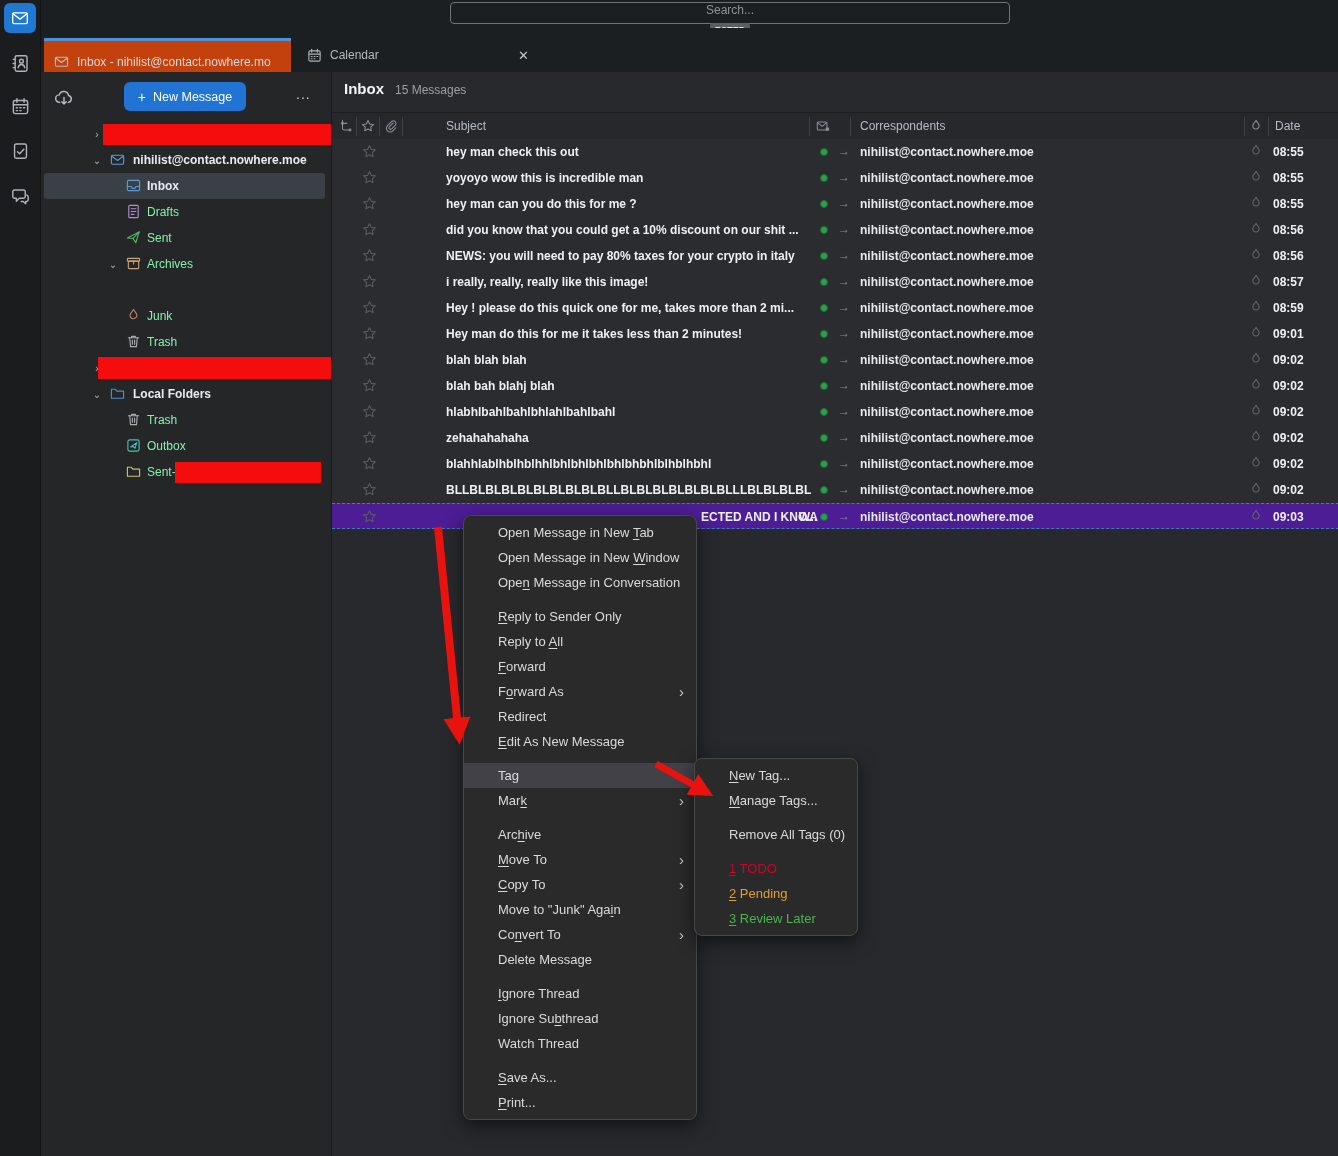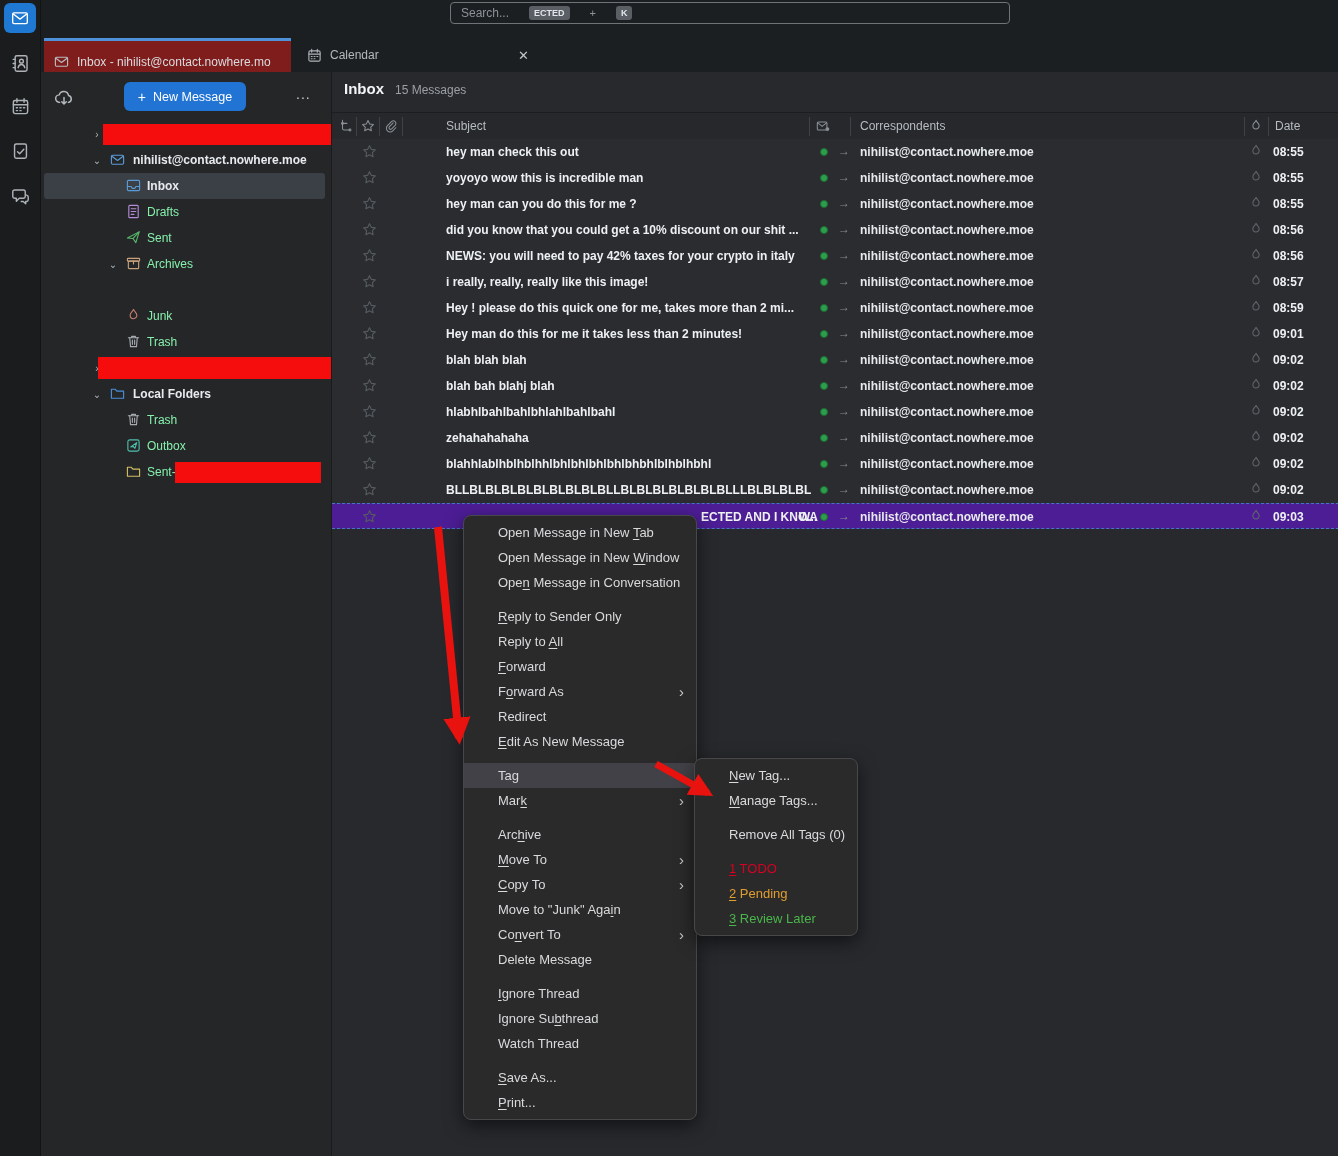--- a/index.html
+++ b/index.html
@@ -7,26 +7,26 @@
     width:1338px;height:1156px;position:relative;overflow:hidden;
     background:#26292d;font-family:"Liberation Sans",sans-serif;
     -webkit-font-smoothing:antialiased;
   }
   .abs{position:absolute;}
   
   #spaces-bar{left:0;top:0;width:40px;height:1156px;background:#1a1c1e;border-right:1px solid #121314;z-index:3;}
   .space-btn{position:absolute;left:4px;width:32px;height:30px;border-radius:6px;display:flex;align-items:center;justify-content:center;}
   #topbar{left:40px;top:0;width:1298px;height:28px;background:#1c1f21;}
   #searchbox{left:450px;top:2px;width:560px;height:22px;border:1px solid #6f7478;border-radius:4px;
-    display:flex;align-items:center;gap:20px;padding:0 10px;box-sizing:border-box;background:#1c1f21;}
+    display:flex;align-items:center;gap:6px;padding:0 10px;box-sizing:border-box;background:#1c1f21;flex-direction:column;}
   #searchbox .ph{color:#8d9399;font-size:12px;}
   kbd.kb{background:#5a5f65;color:#e3e6e9;font-size:9px;font-weight:bold;border-radius:3px;padding:2px 5px;font-family:"Liberation Sans",sans-serif;}
   #searchbox .plus{color:#8d9399;font-size:11px;}
   #tabbar{left:40px;top:28px;width:1298px;height:44px;background:#1c1f21;border-bottom:1px solid #141617;}
-  #tab-mail{left:44px;top:38px;width:247px;height:44px;background:#7f1d1d;border-top:3px solid #4e93d9;
+  #tab-mail{left:44px;top:38px;width:247px;height:44px;background:#c2410c;border-top:3px solid #4e93d9;
     box-sizing:border-box;display:flex;align-items:center;gap:8px;padding:16px 10px;overflow:hidden;}
   #tab-mail .t{color:#d9dcdf;font-size:12px;white-space:nowrap;overflow:hidden;}
   #tab-calendar{left:291px;top:38px;width:254px;height:34px;display:flex;align-items:center;gap:8px;padding:0 16px;box-sizing:border-box;}
   #tab-calendar .t{color:#b4b8bc;font-size:12px;flex:1;}
   #tab-close{color:#c3c7cb;font-size:13px;}
   
   #folder-pane{left:40px;top:72px;width:291px;height:1084px;background:#242628;}
   #btn-new-message{left:124px;top:82px;width:122px;height:29px;background:#2173d4;border-radius:6px;
     display:flex;align-items:center;justify-content:center;gap:7px;color:#fff;font-size:12.5px;}
   #btn-new-message .pl{font-size:14px;line-height:1;}
@@ -396,21 +396,21 @@
           </svg>
         </span>
         <span class="time">08:56</span>
       </div>
       <div class="mrow" style="top: 104px;">
         <span class="star">
           <svg class="ic" width="15" height="15" viewBox="0 0 16 16" fill="none" stroke="currentColor" stroke-width="1.2" stroke-linecap="round" stroke-linejoin="round" style="color:#565b60">
             <path d="M8 1.8l1.9 3.9 4.3.6-3.1 3 .7 4.2L8 11.5l-3.8 2 .7-4.2-3.1-3 4.3-.6z"></path>
           </svg>
         </span>
-        <span class="sub">NEWS: you will need to pay 42% taxes for your crypto in italy</span>
+        <span class="sub">NEWS: you will need to pay 80% taxes for your crypto in italy</span>
         <span class="dot"></span>
         <span class="rarr">→</span>
         <span class="corr">nihilist@contact.nowhere.moe</span>
         <span class="flame">
           <svg class="ic" width="14" height="14" viewBox="0 0 16 16" fill="none" stroke="currentColor" stroke-width="1.2" stroke-linecap="round" stroke-linejoin="round" style="color:#60656a">
             <path d="M8 1.5c1 2.6 3.6 3.4 3.6 6.3a3.6 3.6 0 1 1-7.2 0C4.4 5 7 4.2 8 1.5z"></path>
           </svg>
         </span>
         <span class="time">08:56</span>
       </div>

